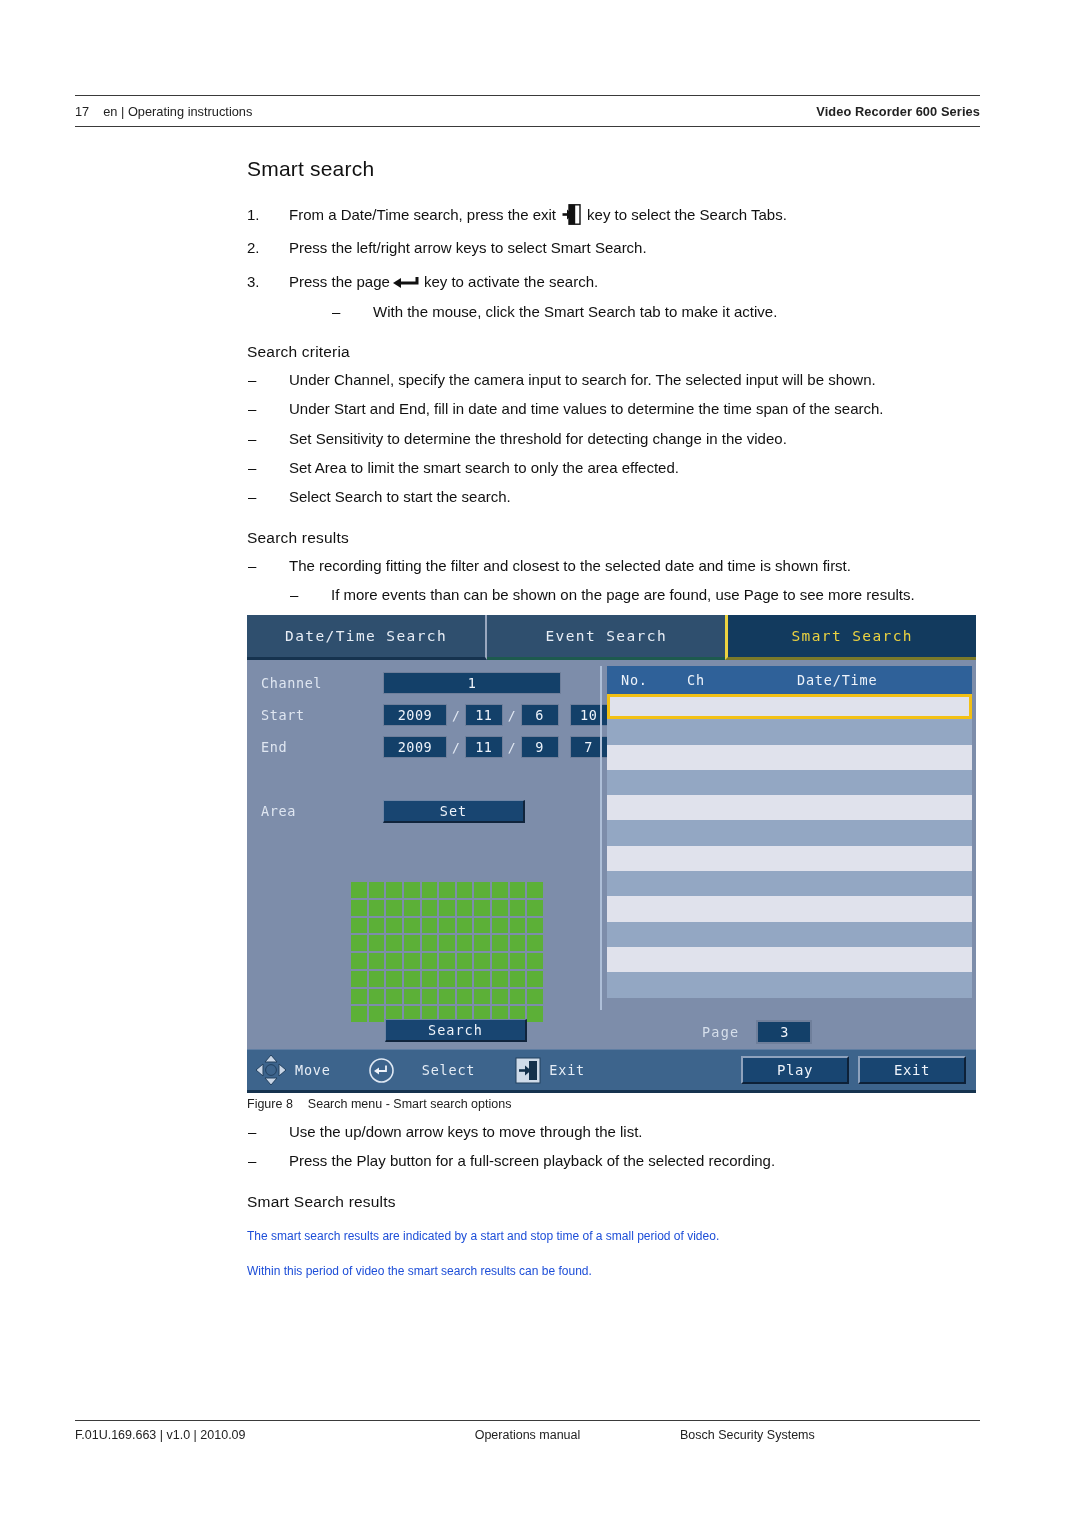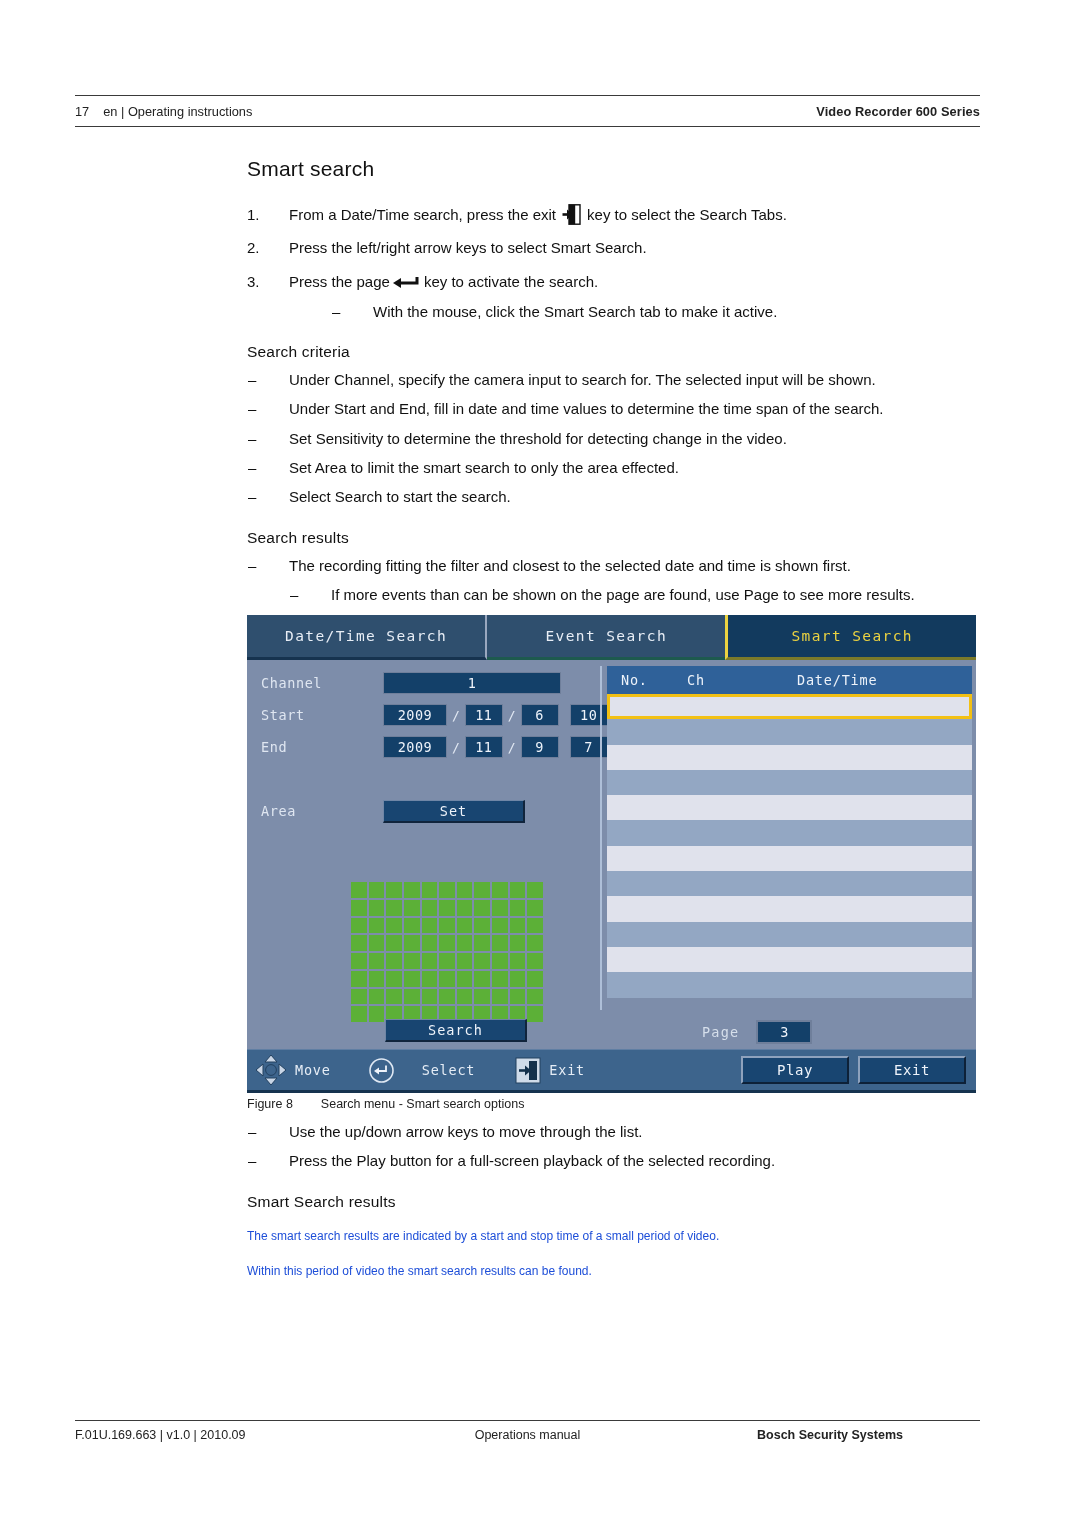--- a/index.html
+++ b/index.html
@@ -298,41 +298,41 @@
     box-sizing: border-box;
     letter-spacing: .6px;
   }
 
   
   .figcaption {
     position: absolute;
     left: 247px; top: 1097px;
     font-size: 12.5px;
     color: #222;
-    display: flex; gap: 28px;
+    display: flex; gap: 15px;
   }
 
   .content2 { position: absolute; left: 247px; top: 1120px; width: 740px; }
 
   
   .page-footer {
     position: absolute;
     left: 75px;
     top: 1420px;
     width: 905px;
     border-top: 1.6px solid #3a3a3a;
     height: 28px;
     display: flex;
     align-items: center;
     font-size: 12.5px;
     color: #222;
   }
   .pf-left { width: 300px; }
   .pf-center { flex: 1; text-align: center; }
-  .pf-right { width: 300px; text-align: center; font-weight: bold; }
+  .pf-right { width: 300px; text-align: left; font-weight: normal; }
 </style>
 </head>
 <body>
 
 <div class="page-header">
   <div class="left">
     <span class="pageno">17</span>
     <span>en | Operating instructions</span>
   </div>
   <div class="right">Video Recorder 600 Series</div>

